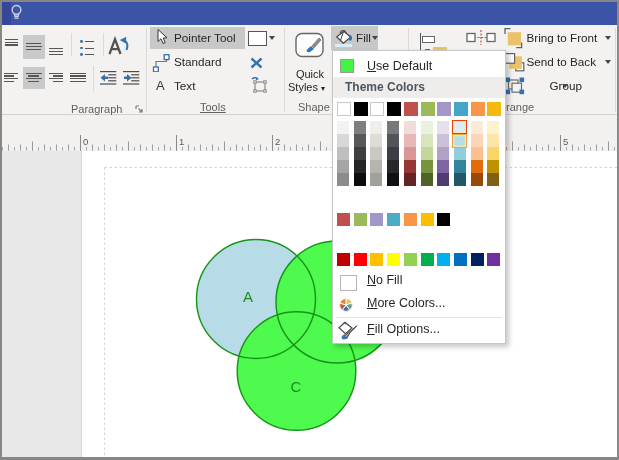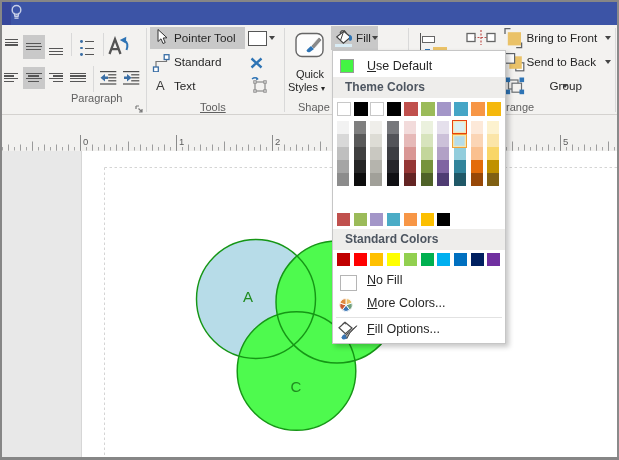--- a/index.html
+++ b/index.html
@@ -85,21 +85,21 @@
 <path d="M0.5 6.7 L5 2.9 L5 5.4 L8 5.4 L8 8 L5 8 L5 10.5 Z" fill="#3a6ea5"></path>
     </svg>
   <svg class="abs" style="left:122.5px;top:70.5px;" width="17" height="14" viewBox="0 0 17 14">
 <rect x="0" y="0" width="16.3" height="1.2" fill="#4d4d4d"></rect>
 <rect x="8.2" y="3.2" width="8.1" height="1.2" fill="#4d4d4d"></rect>
 <rect x="8.2" y="6.2" width="8.1" height="1.2" fill="#4d4d4d"></rect>
 <rect x="8.2" y="9.2" width="8.1" height="1.2" fill="#4d4d4d"></rect>
 <rect x="0" y="12.4" width="16.3" height="1.2" fill="#4d4d4d"></rect>
 <path d="M8.5 6.7 L4 2.9 L4 5.4 L1 5.4 L1 8 L4 8 L4 10.5 Z" fill="#3a6ea5"></path>
     </svg>
-  <div class="lbl" style="left:37px;top:92px;padding-left:34px;">Paragraph</div>
+  <div class="lbl" style="left:37px;top:103px;padding-left:34px;">Paragraph</div>
   <svg class="abs" style="left:135px;top:105px;" width="9" height="9" viewBox="0 0 9 9">
 <path d="M1 1 L1 4 M1 1 L4 1" stroke="#7a7a7a" stroke-width="1.2" fill="none"></path>
 <path d="M3.5 3.5 L7 7 M7 4 L7 7 L4 7" stroke="#7a7a7a" stroke-width="1.2" fill="none"></path>
 </svg>
   <div class="sep" style="left:146px;top:28px;height:84px;"></div>
 
   <div class="abs" style="left:150px;top:27px;width:95px;height:22px;background:#c8c8c8;"></div>
   <svg class="abs" style="left:156px;top:29px;" width="13" height="16" viewBox="0 0 13 16">
     <path d="M2 0.5 L2 12.5 L5 9.8 L7 14.5 L9.2 13.6 L7.2 9 L11 8.8 Z" fill="#fff" stroke="#333" stroke-width="1"></path>
   </svg>
@@ -310,21 +310,20 @@
   <div class="abs" style="left:154.3px;top:121.9px;width:12.0px;height:13.1px;background:#806013;"></div>
   <div class="abs" style="left:119.4px;top:69px;width:12.4px;height:12.2px;border:1.7px solid #e8420e;box-shadow:inset 0 0 0 1.3px #f2e6b4;z-index:3;"></div>
   <div class="abs" style="left:119.4px;top:83px;width:12.4px;height:12.2px;border:1.7px solid #f0a336;box-shadow:inset 0 0 0 1.3px #f2e6b4;z-index:3;"></div>
   <div class="abs" style="left:4.0px;top:161.5px;width:13px;height:13px;background:#c0504d;"></div>
   <div class="abs" style="left:20.7px;top:161.5px;width:13px;height:13px;background:#9bbb59;"></div>
   <div class="abs" style="left:37.4px;top:161.5px;width:13px;height:13px;background:#a396c8;"></div>
   <div class="abs" style="left:54.1px;top:161.5px;width:13px;height:13px;background:#4bacc6;"></div>
   <div class="abs" style="left:70.8px;top:161.5px;width:13px;height:13px;background:#f79646;"></div>
   <div class="abs" style="left:87.5px;top:161.5px;width:13px;height:13px;background:#fcbf00;"></div>
   <div class="abs" style="left:104.2px;top:161.5px;width:13px;height:13px;background:#000000;"></div>
-  <div class="abs hdr" style="left:0;top:178px;width:172px;height:21px;"><span style="margin-left:12px;">Standard Colors</span></div>
   <div class="abs" style="left:4.0px;top:201.5px;width:13px;height:13.5px;background:#c00000;"></div>
   <div class="abs" style="left:20.7px;top:201.5px;width:13px;height:13.5px;background:#ff0000;"></div>
   <div class="abs" style="left:37.4px;top:201.5px;width:13px;height:13.5px;background:#ffc000;"></div>
   <div class="abs" style="left:54.1px;top:201.5px;width:13px;height:13.5px;background:#ffff00;"></div>
   <div class="abs" style="left:70.8px;top:201.5px;width:13px;height:13.5px;background:#92d050;"></div>
   <div class="abs" style="left:87.5px;top:201.5px;width:13px;height:13.5px;background:#00b050;"></div>
   <div class="abs" style="left:104.2px;top:201.5px;width:13px;height:13.5px;background:#00b0f0;"></div>
   <div class="abs" style="left:120.9px;top:201.5px;width:13px;height:13.5px;background:#0070c0;"></div>
   <div class="abs" style="left:137.6px;top:201.5px;width:13px;height:13.5px;background:#002060;"></div>
   <div class="abs" style="left:154.3px;top:201.5px;width:13px;height:13.5px;background:#7030a0;"></div>

